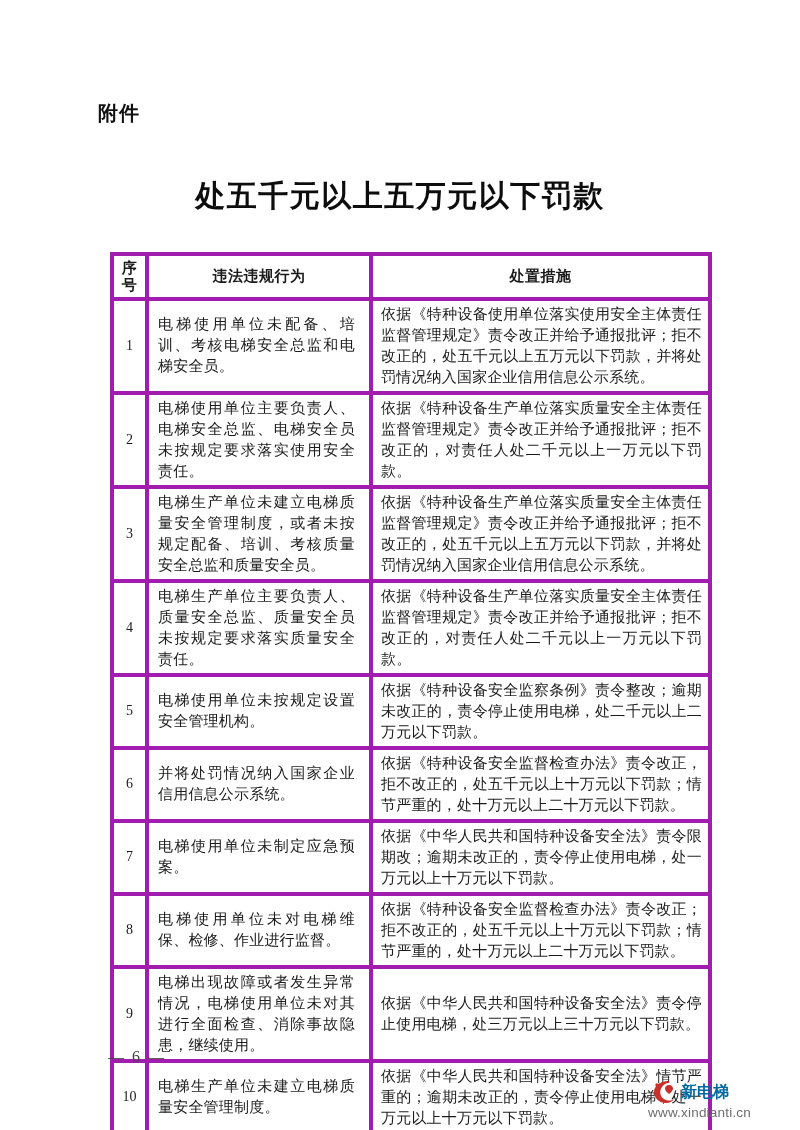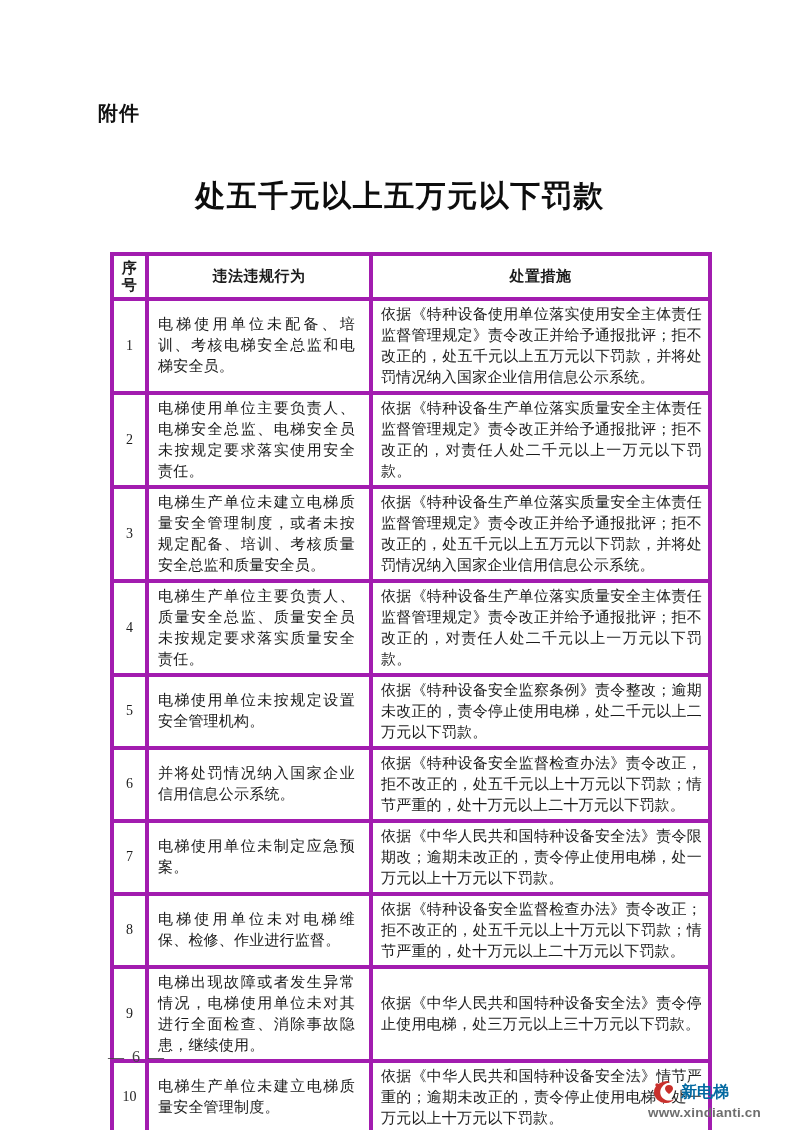--- a/index.html
+++ b/index.html
@@ -151,21 +151,21 @@
     font-size: 16px;
     font-weight: 700;
     color: #0369a1;
     letter-spacing: 0px;
     line-height: 26px;
     white-space: nowrap;
   }
   .wm-url {
     font-family: "Liberation Sans", "DejaVu Sans", sans-serif;
     font-size: 13.5px;
-    font-weight: 700;
+    font-weight: 400;
     color: #6e6e6e;
     letter-spacing: 0.2px;
     margin-top: -1px;
     white-space: nowrap;
   }
 </style>
 </head>
 <body>
 
 <div class="page">

